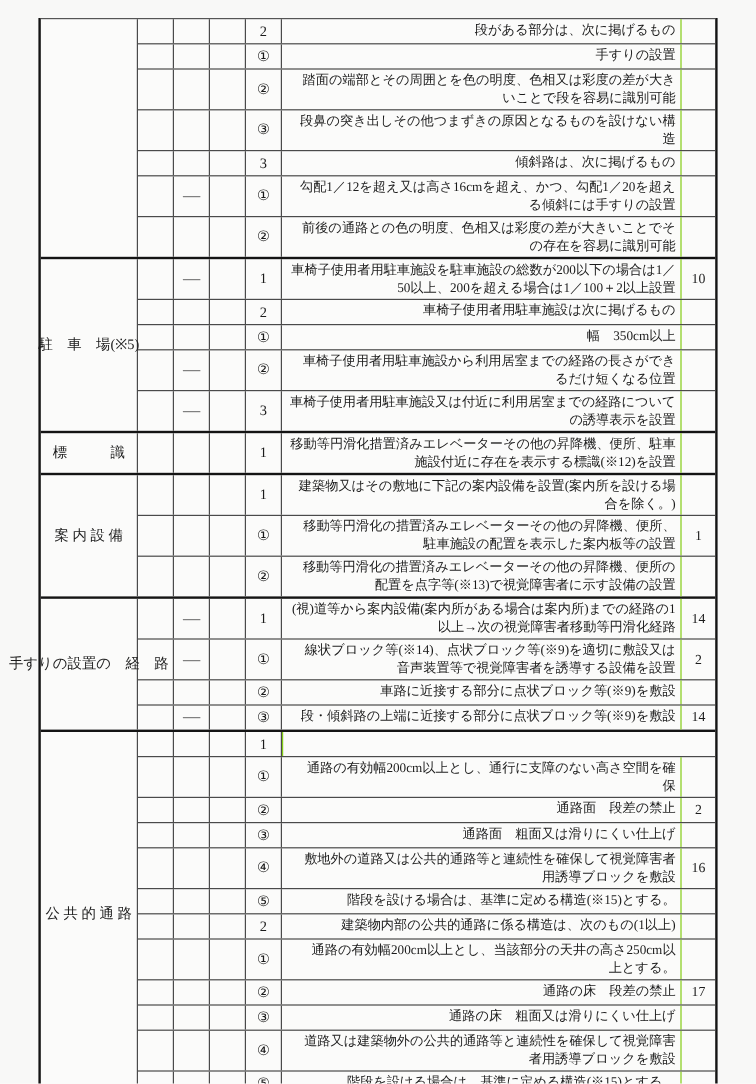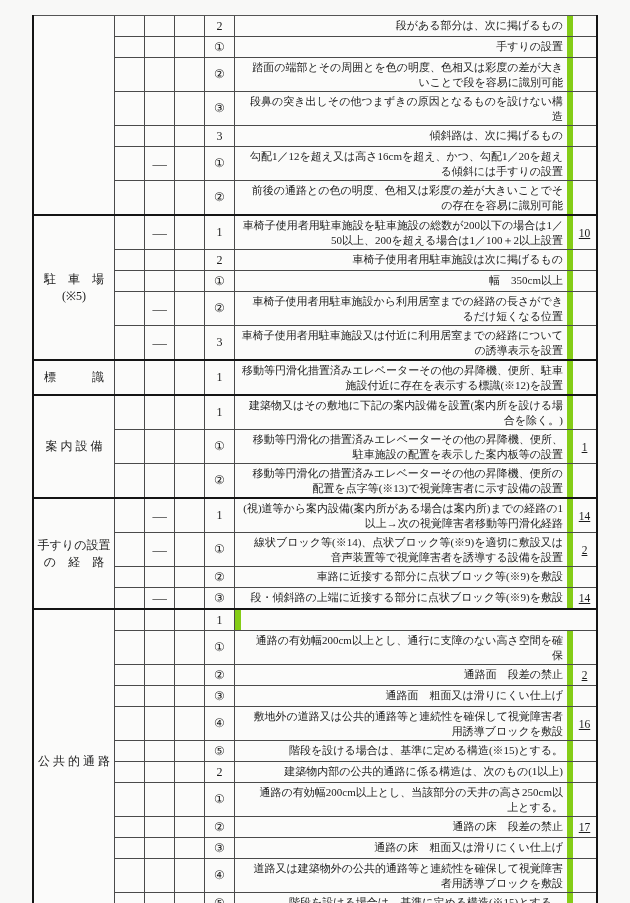--- a/index.html
+++ b/index.html
@@ -18,21 +18,21 @@
     border-right:2px solid #141414;
     border-bottom:2px solid #141414;
     box-sizing:border-box;
     background:#fbfbfa;
   }
   .section{display:flex;border-top:2px solid #141414;}
   .section:first-child{border-top:1px solid #555;}
   .cat{
     width:81px;flex:0 0 81px;box-sizing:border-box;
     border-right:1px solid #4a4a4a;
-    display:flex;flex-direction:column;justify-content:center;align-items:center;
+    display:flex;flex-direction:row;justify-content:center;align-items:center;
     font-size:12px;line-height:17px;text-align:left;
   }
   .cat-line{white-space:nowrap;}
   .rows{flex:1;display:flex;flex-direction:column;}
   .row{display:flex;border-top:1px solid #4a4a4a;min-height:20px;}
   .row:first-child{border-top:none;}
   .c{
     width:30px;flex:0 0 30px;box-sizing:border-box;
     border-right:1px solid #4a4a4a;
     display:flex;align-items:center;justify-content:center;
@@ -41,24 +41,23 @@
   .c.num-cell{font-size:12px;}
   .content{
     flex:1;box-sizing:border-box;
     padding:2px 4px;
     font-size:11px;line-height:14.5px;
     text-align:right;
   }
   .content.sub{text-indent:0.95em;}
   .rcol{
     width:29px;flex:0 0 29px;box-sizing:border-box;
-    border-left:6px solid #84cc16;
+    border-left:1px solid #84cc16;
     display:flex;align-items:center;justify-content:center;
     font-size:11.5px;
-    text-decoration:underline;
   }
   .dash-mark{letter-spacing:0;transform:scaleX(1.25);display:inline-block;color:#222;}
 </style>
 </head>
 <body>
 
 <div class="page">
   <div class="table" id="table-root">
   <section class="section">
     <div class="cat"></div>

